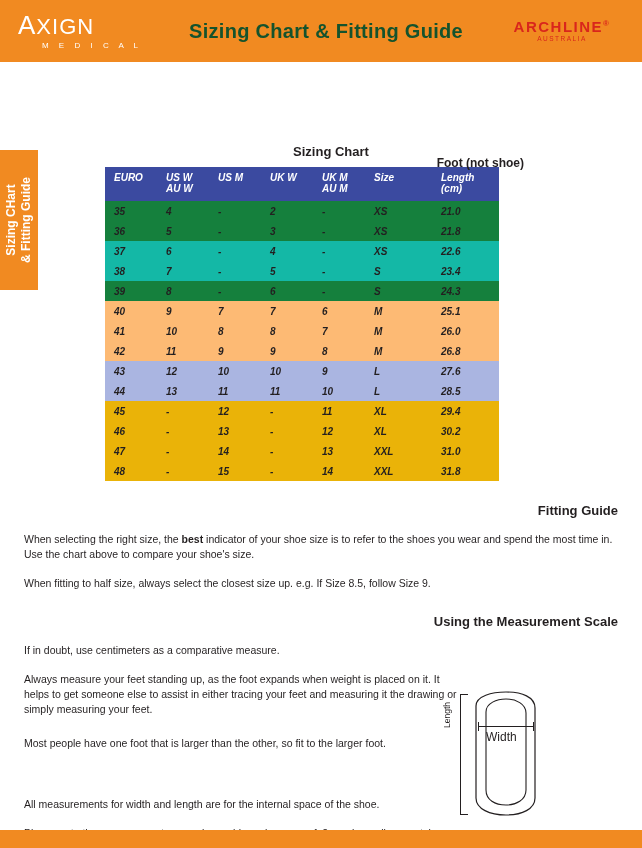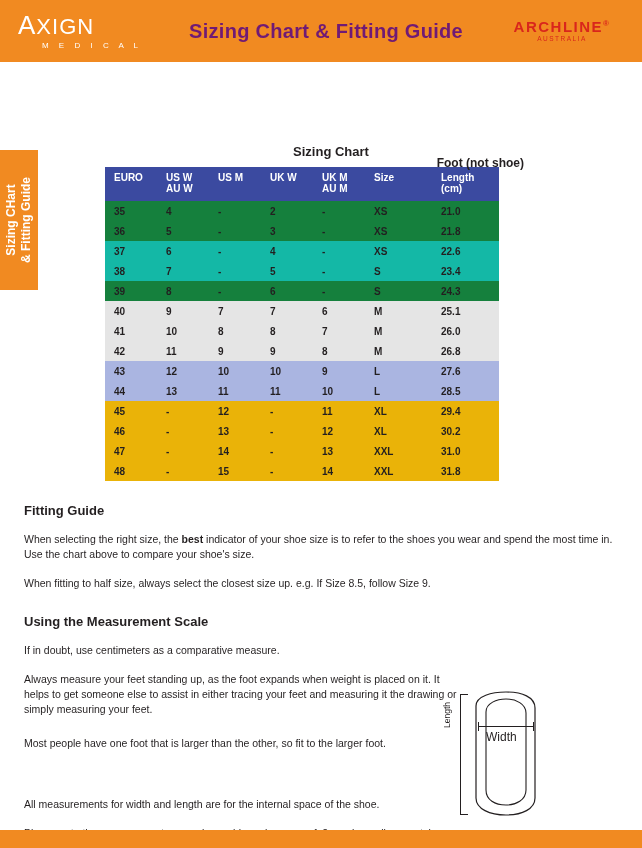--- a/index.html
+++ b/index.html
@@ -37,21 +37,21 @@
   .logo-left .sub {
     font-size: 8px;
     letter-spacing: 4px;
     margin-top: 4px;
     text-align: center;
     padding-left: 6px;
   }
   .header-title {
     flex: 1;
     text-align: center;
-    color: #701a75;
+    color: #14532d;
     font-size: 20px;
     font-weight: bold;
     letter-spacing: 0.3px;
   }
   .logo-right {
     width: 150px;
     text-align: center;
     color: #d9261c;
     line-height: 1;
     padding-right: 10px;
@@ -107,20 +107,21 @@
     top: 12px;
     font-size: 12px;
     font-weight: bold;
   }
   table.sizing {
     border-collapse: collapse;
     width: 394px;
     margin: 8px auto 0 auto;
     margin-left: 81px;
     table-layout: fixed;
+    font-style: italic;
   }
   table.sizing th {
     background: #3b4aa0;
     color: #ffffff;
     font-size: 10px;
     font-weight: bold;
     text-align: left;
     padding: 5px 0 5px 9px;
     vertical-align: top;
     height: 34px;
@@ -135,27 +136,27 @@
     font-size: 10px;
     font-weight: bold;
     color: #231f20;
     padding: 3px 0 3px 9px;
     height: 20px;
   }
   table.sizing td.len { padding-left: 14px; }
   
   .band0 td { background: #15803d; }
   .band1 td { background: #14b8a6; }
-  .band2 td { background: #e5e5e5; }
+  .band2 td { background: #fdba74; }
   .band3 td { background: #aab5e1; }
   .band4 td { background: #eab308; }
 
   
   h2.section {
-    text-align: left;
+    text-align: right;
     font-size: 13px;
     font-weight: bold;
     margin: 22px 0 14px 0;
   }
   p.body {
     font-size: 10.5px;
     line-height: 1.45;
     margin: 0 0 14px 0;
   }
   p.body b { font-weight: bold; }

